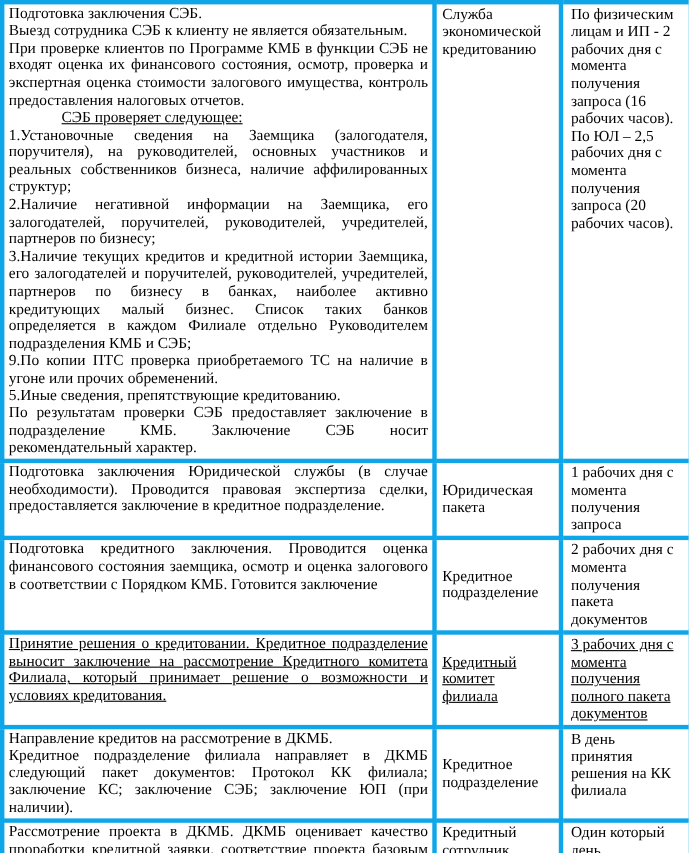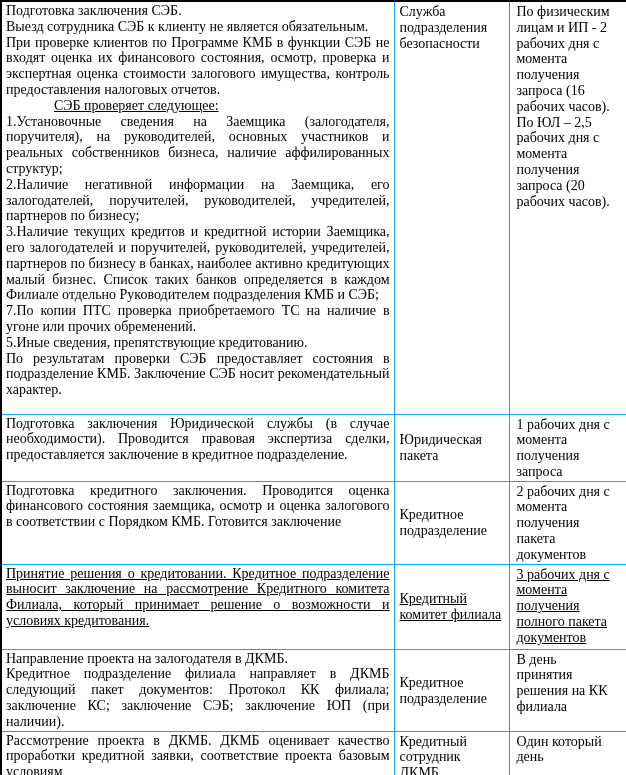--- a/index.html
+++ b/index.html
@@ -4,21 +4,21 @@
 <style>
   html, body { margin: 0; padding: 0; background: #ffffff; }
   body { width: 626px; }
   table.doc {
     border-collapse: collapse;
     table-layout: fixed;
     width: 626px;
     border: 2px solid #000;
   }
   td {
-    border: 1px solid #0ea5e9;
+    border: 4px solid #0ea5e9;
     vertical-align: top;
     padding: 1px 4px 1px 4px;
     font-family: "Liberation Serif", "DejaVu Serif", serif;
     font-size: 14px;
     line-height: 15.8px;
     color: #000;
     overflow: hidden;
     word-spacing: normal;
   }
   td p { margin: 0; }
@@ -47,26 +47,26 @@
   <tbody id="table-body">
       <tr>
         <td class="col-proc">
           <p>Подготовка заключения СЭБ.</p>
           <p>Выезд сотрудника СЭБ к клиенту не является обязательным.</p>
           <p>При проверке клиентов по Программе КМБ в функции СЭБ не входят оценка их финансового состояния, осмотр, проверка и экспертная оценка стоимости залогового имущества, контроль предоставления налоговых отчетов.</p>
           <p class="u">СЭБ проверяет следующее:</p>
           <p>1.Установочные сведения на Заемщика (залогодателя, поручителя), на руководителей, основных участников и реальных собственников бизнеса, наличие аффилированных структур;</p>
           <p>2.Наличие негативной информации на Заемщика, его залогодателей, поручителей, руководителей, учредителей, партнеров по бизнесу;</p>
           <p>3.Наличие текущих кредитов и кредитной истории Заемщика, его залогодателей и поручителей, руководителей, учредителей, партнеров по бизнесу в банках, наиболее активно кредитующих малый бизнес. Список таких банков определяется в каждом Филиале отдельно Руководителем подразделения КМБ и СЭБ;</p>
-          <p>7.По копии ПТС проверка приобретаемого ТС на наличие в угоне или прочих обременений.</p>
+          <p>9.По копии ПТС проверка приобретаемого ТС на наличие в угоне или прочих обременений.</p>
           <p>5.Иные сведения, препятствующие кредитованию.</p>
-          <p>По результатам проверки СЭБ предоставляет состояния в подразделение КМБ. Заключение СЭБ носит рекомендательный характер.</p>
+          <p>По результатам проверки СЭБ предоставляет заключение в подразделение КМБ. Заключение СЭБ носит рекомендательный характер.</p>
         </td>
         <td class="col-dept">
-          <p>Служба подразделения безопасности</p>
+          <p>Служба экономической кредитованию</p>
         </td>
         <td class="col-time">
           <p>По физическим лицам и ИП - 2 рабочих дня с момента получения запроса (16 рабочих часов).</p>
           <p>По ЮЛ – 2,5 рабочих дня с момента получения запроса (20 рабочих часов).</p>
         </td>
       </tr>
       <tr>
         <td class="col-proc">
           <p>Подготовка заключения Юридической службы (в случае необходимости). Проводится правовая экспертиза сделки, предоставляется заключение в кредитное подразделение.</p>
         </td>
@@ -94,21 +94,21 @@
         </td>
         <td class="col-dept">
           <p>Кредитный комитет филиала</p>
         </td>
         <td class="col-time">
           <p>3 рабочих дня с момента получения полного пакета документов</p>
         </td>
       </tr>
       <tr>
         <td class="col-proc">
-          <p>Направление проекта на залогодателя в ДКМБ.</p>
+          <p>Направление кредитов на рассмотрение в ДКМБ.</p>
           <p>Кредитное подразделение филиала направляет в ДКМБ следующий пакет документов: Протокол КК филиала; заключение КС; заключение СЭБ; заключение ЮП (при наличии).</p>
         </td>
         <td class="col-dept">
           <p>Кредитное подразделение</p>
         </td>
         <td class="col-time">
           <p>В день принятия решения на КК филиала</p>
         </td>
       </tr>
       <tr>

